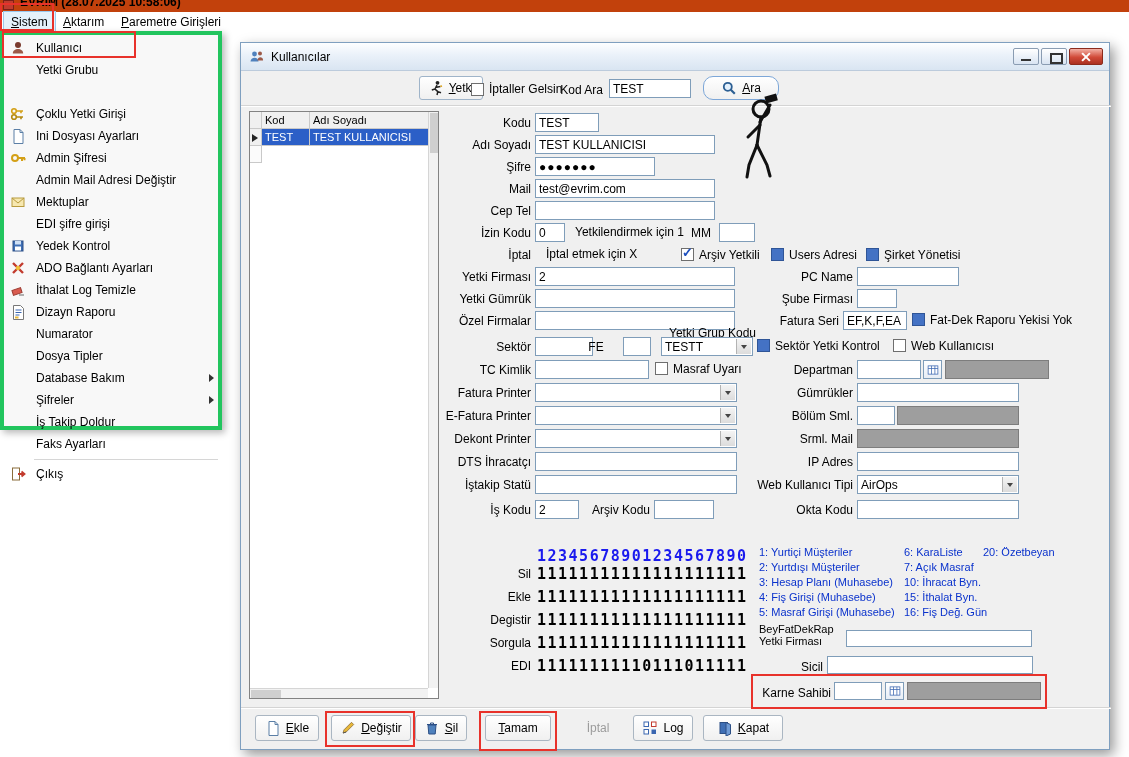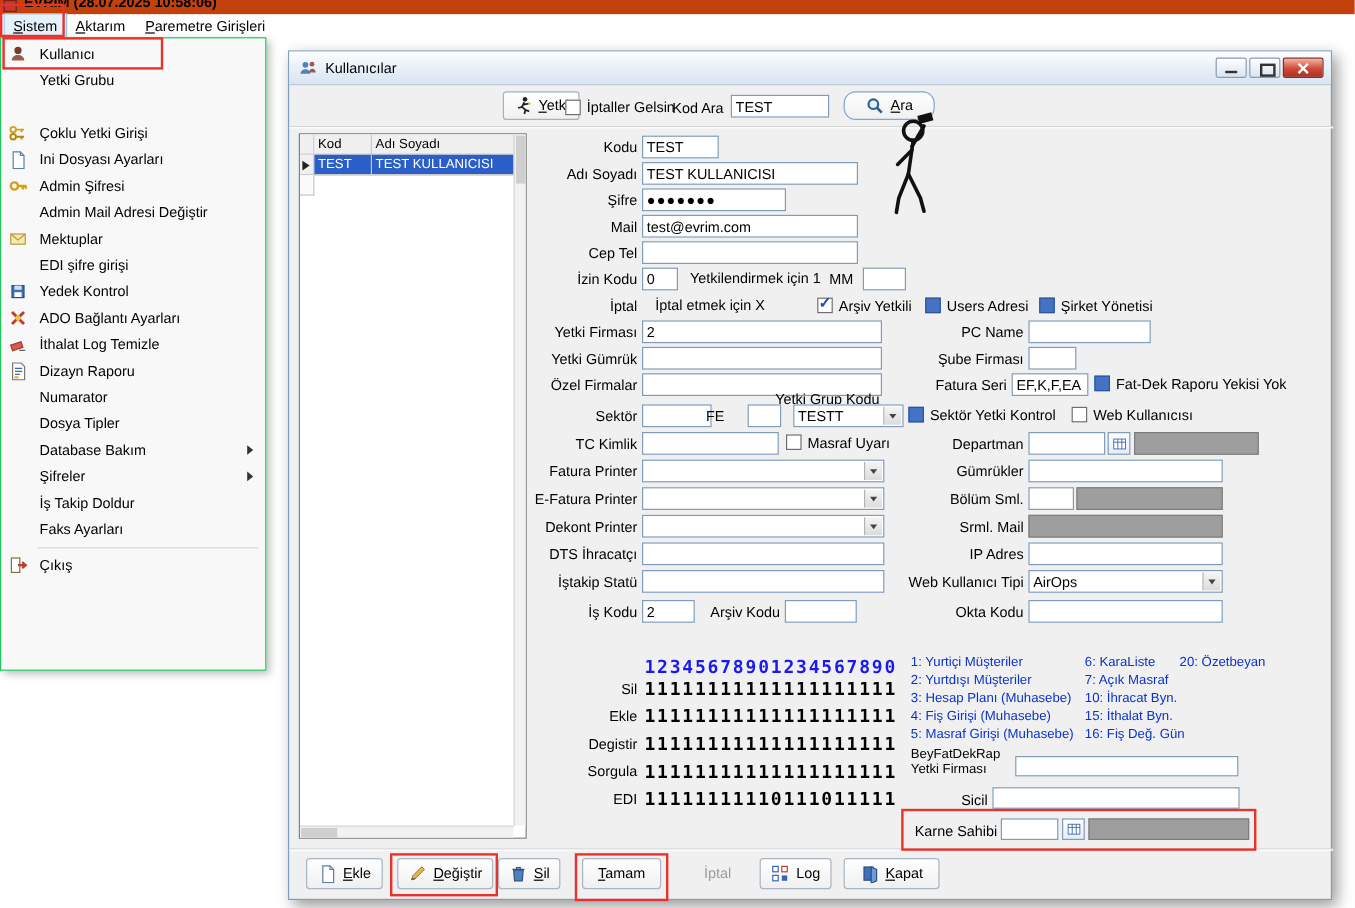--- a/index.html
+++ b/index.html
@@ -11,21 +11,21 @@
 
   
   #main-titlebar{position:absolute;left:0;top:0;width:100%;height:12px;overflow:hidden;background:#c2410c}
   #main-titlebar .appico{position:absolute;left:3px;top:0;width:11px;height:10px;background:#c23b2e;border:1px solid #7c2018}
   #main-titlebar .t{position:absolute;left:20px;top:-5px;font-weight:bold;font-size:12px;white-space:nowrap}
   #menubar{position:absolute;left:0;top:12px;width:100%;height:20px;background:#fff}
   .mb-item{position:absolute;top:0;height:20px;line-height:20px;padding:0 7px;white-space:nowrap}
   .mb-item.open{background:#e5f1fb;outline:1px solid #99c9ef}
 
   
-  #sistem-menu{position:absolute;left:0;top:31px;width:222px;height:528px;background:#f8f8f8;border:1px solid #22c55e;box-shadow:3px 3px 7px rgba(0,0,0,.28);z-index:4}
+  #sistem-menu{position:absolute;left:0;top:31px;width:222px;height:399px;background:#f8f8f8;border:4px solid #22c55e;box-shadow:3px 3px 7px rgba(0,0,0,.28);z-index:4}
   .menu-item{position:absolute;left:1px;width:218px;height:22px;line-height:22px}
   .mi-ic{position:absolute;left:5px;top:3px;width:16px;height:16px}
   .mi-lb{position:absolute;left:31px;top:0;white-space:nowrap}
   .mi-ar{position:absolute;right:9px;top:7px;width:0;height:0;border-left:5px solid #333;border-top:4px solid transparent;border-bottom:4px solid transparent}
   .menu-sep{position:absolute;left:30px;width:184px;height:1px;background:#d6d6d6}
 
   
   #dialog{position:absolute;left:240px;top:42px;width:870px;height:708px;background:#f0f0f0;border:1px solid #7f9fbf;box-shadow:4px 5px 12px rgba(0,0,0,.4);z-index:2}
   #dlg-titlebar{position:absolute;left:0;top:0;width:100%;height:28px;background:linear-gradient(#fdfeff,#eaf1f9 45%,#d9e5f2);border-bottom:1px solid #bccbdc}
   #dlg-title{position:absolute;left:30px;top:7px;font-size:12px}
@@ -404,21 +404,21 @@
   <span class="lblr" style="top:247px">Şube Firması</span>
   <input class="inp" style="left: 616px; top: 246px; width: 40px;" value="">
 
   <span class="lbl" style="top:269px">Özel Firmalar</span>
   <input class="inp" style="left: 294px; top: 268px; width: 200px;" value="">
   <span class="lblr" style="left:470px;width:128px;top:269px">Fatura Seri</span>
   <input class="inp" style="left: 602px; top: 268px; width: 64px;" value="EF,K,F,EA">
   <span class="cb flat" style="left:671px;top:270px"></span>
   <span class="cblbl" style="left:689px;top:269px">Fat-Dek Raporu Yekisi Yok</span>
 
-  <span class="lbl" style="left:405px;width:110px;top:281px;text-align:left">Yetki Grup Kodu</span>
+  <span class="lbl" style="left:405px;width:110px;top:281px;text-align:right">Yetki Grup Kodu</span>
   <span class="lbl" style="top:295px">Sektör</span>
   <input class="inp" style="left: 294px; top: 294px; width: 58px;" value="">
   <span class="lbl" style="left:340px;width:30px;top:295px;text-align:center">FE</span>
   <input class="inp" style="left: 382px; top: 294px; width: 28px;" value="">
   <div class="combo" style="left:420px;top:294px;width:92px">
     <span class="cv">TESTT</span>
     <span class="ca">
         <i class="tri"></i>
       </span>
   </div>

